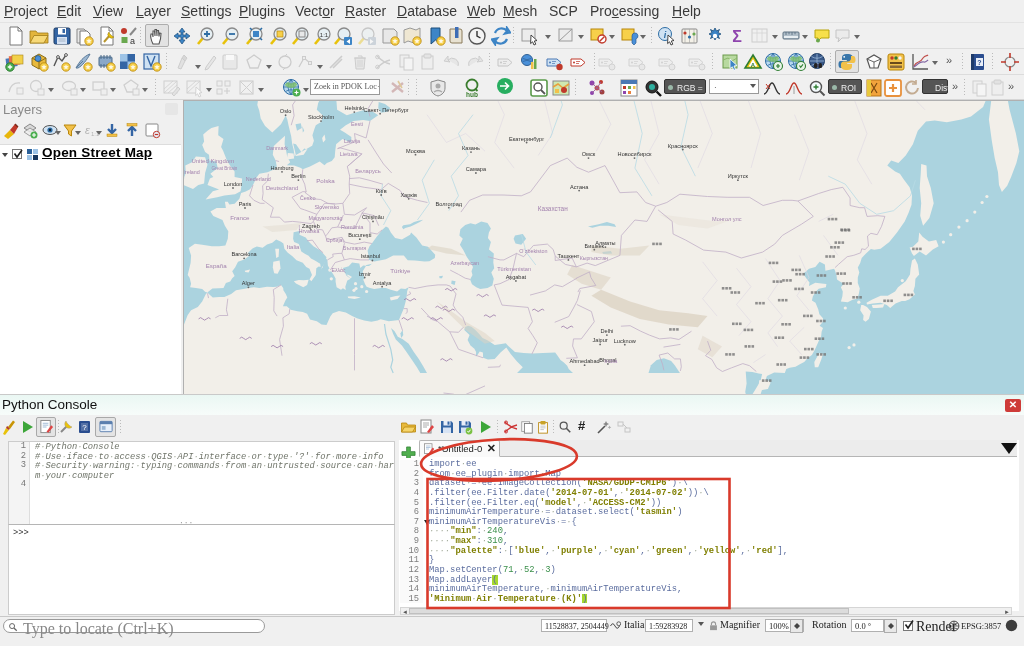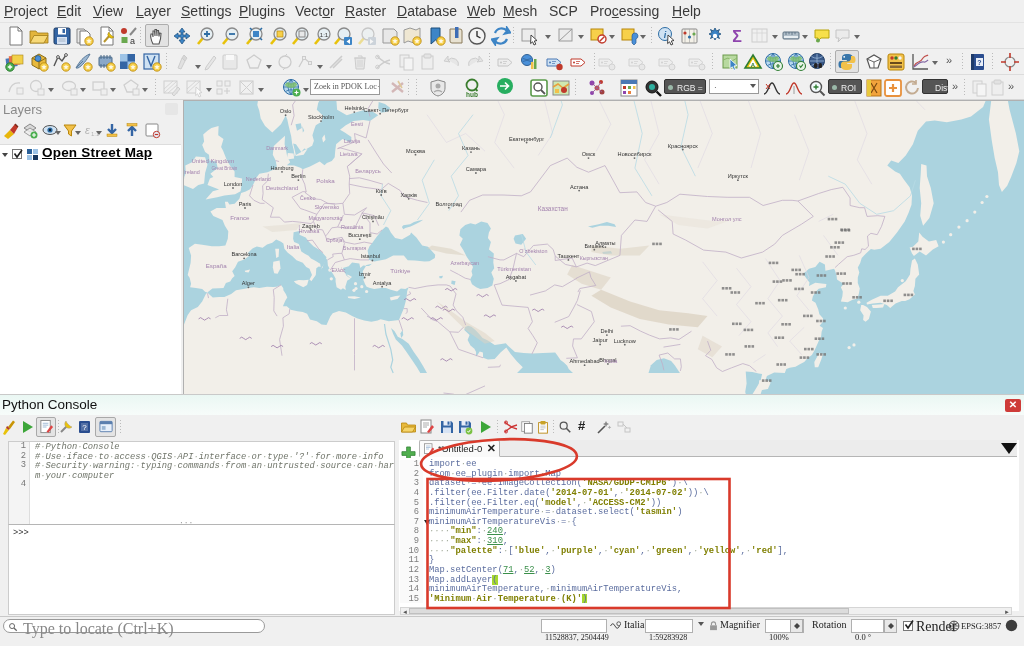--- a/index.html
+++ b/index.html
@@ -42,29 +42,29 @@
 #consIn{position:absolute;left:8px;top:129px;width:387px;height:91px;background:#fff;border:1px solid #ccc;border-top:1px solid #b5b5b5;
   font-family:"Liberation Mono",monospace;font-size:8.8px;color:#333;}
 #edit{position:absolute;left:399px;top:45px;width:620px;height:171px;background:#fff;}
 .pti{position:absolute;top:3px;}
 .psep{position:absolute;top:4px;width:1px;height:15px;background:repeating-linear-gradient(to bottom,#bbb 0 1px,transparent 1px 3px);}
 #codebody{position:absolute;left:1px;top:18px;width:616px;height:145px;background:#fff;overflow:hidden;
   font-family:"Liberation Mono",monospace;font-size:8.8px;line-height:9.64px;}
 #lnum{position:absolute;left:0;top:2px;width:23px;text-align:right;padding-right:4px;color:#7d7d7d;background:#fafafa;height:145px;}
 #code{position:absolute;left:29px;top:2px;white-space:pre;color:#5a6c9e;}
 #code .s{color:#7f7f00;font-weight:bold;}
-#code .n{color:#3a8f4a;text-decoration:underline;}
+#code .n{color:#3a8f4a;}
 .dot{color:#a4ac9c;}
 #code .hl{background:#a6d92e;}
 
 #statusbar{position:absolute;left:0;top:616px;width:1024px;height:19px;background:#f0f0f0;border-top:1px solid #c8c8c8;
   font-size:10.5px;color:#333;}
 .sblab{position:absolute;top:2px;font-family:"Liberation Serif",serif;font-size:11px;color:#222;}
 .sbbox{position:absolute;top:2px;height:13px;line-height:11px;background:#fff;border:1px solid #b0b0b0;font-size:9.5px;color:#222;
-  padding:12px 3px 0 3px;font-family:"Liberation Serif",serif;}
+  padding:1px 3px 0 3px;font-family:"Liberation Serif",serif;}
 .spin{position:absolute;top:2px;width:13px;height:14px;background:#e8e8e8;border:1px solid #adadad;}
 .spin:before{content:"";position:absolute;left:3px;top:3px;border-left:3px solid transparent;border-right:3px solid transparent;border-bottom:3.5px solid #444;}
 .spin:after{content:"";position:absolute;left:3px;bottom:3px;border-left:3px solid transparent;border-right:3px solid transparent;border-top:3.5px solid #444;}
 .tkic{position:absolute;top:1px;width:9px;height:9px;border-radius:2px;opacity:0.4;}
 .dkbox{position:absolute;top:4px;height:15px;background:#555;border:1px solid #333;border-radius:2px;
   color:#eee;font-size:8.5px;padding:2.5px 0 0 12px;}
 .dkdot{position:absolute;left:3px;top:5px;width:5px;height:5px;border-radius:50%;background:#9ab8a8;}
 
 #taskbar{position:absolute;left:0;top:635px;width:1024px;height:11px;
   background:linear-gradient(to right,#e8f6f4,#d5efec 30%,#def3f0 70%,#e4f5f2);}

